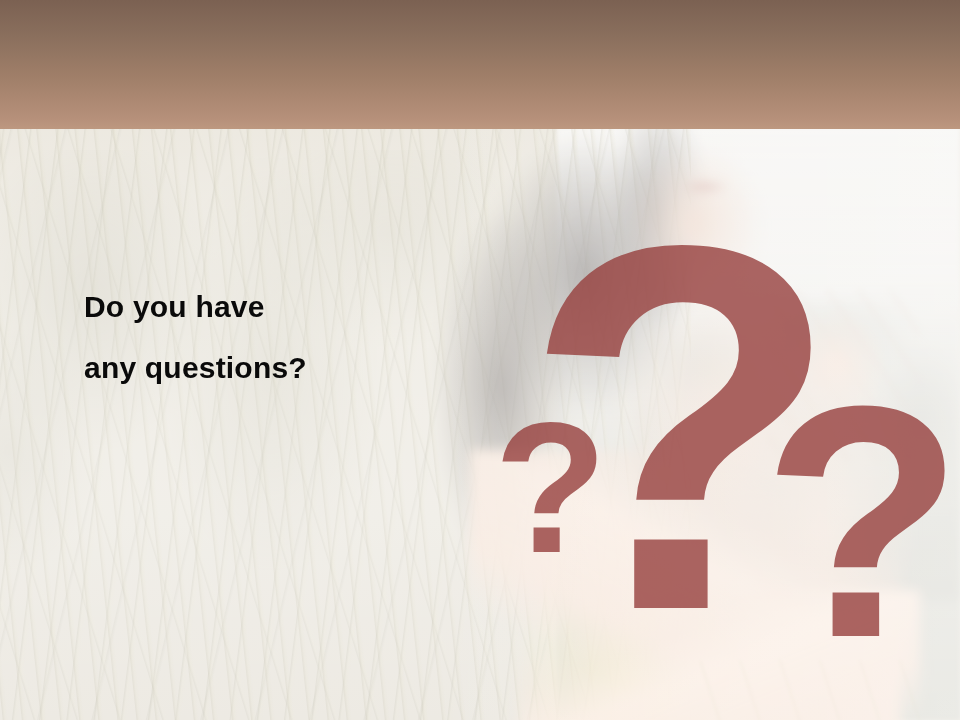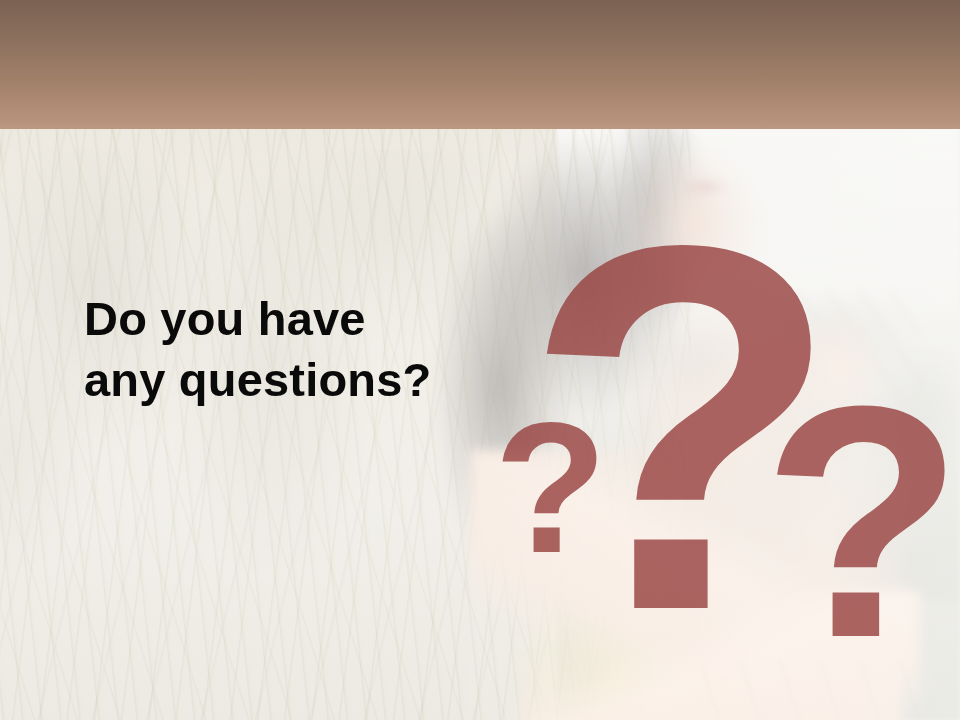--- a/index.html
+++ b/index.html
@@ -254,26 +254,26 @@
     width: 100%;
     height: 129px;
     background: linear-gradient(180deg, #7b6152 0%, #8a6f5d 28%, #a07f69 60%, #b6907a 92%, #bd9880 100%);
     z-index: 30;
   }
 
   
   .title {
     position: absolute;
     left: 84px;
-    top: 288px;
+    top: 276px;
     z-index: 40;
     color: #0a0a0a;
     font-family: "Liberation Sans", sans-serif;
     font-weight: bold;
-    font-size: 47px;
+    font-size: 30px;
     line-height: 61px;
     letter-spacing: 0.2px;
     white-space: pre-line;
   }
 
   
   .qmarks { position: absolute; inset: 0; z-index: 35; }
   .qmark {
     position: absolute;
     font-family: "Liberation Sans", sans-serif;

